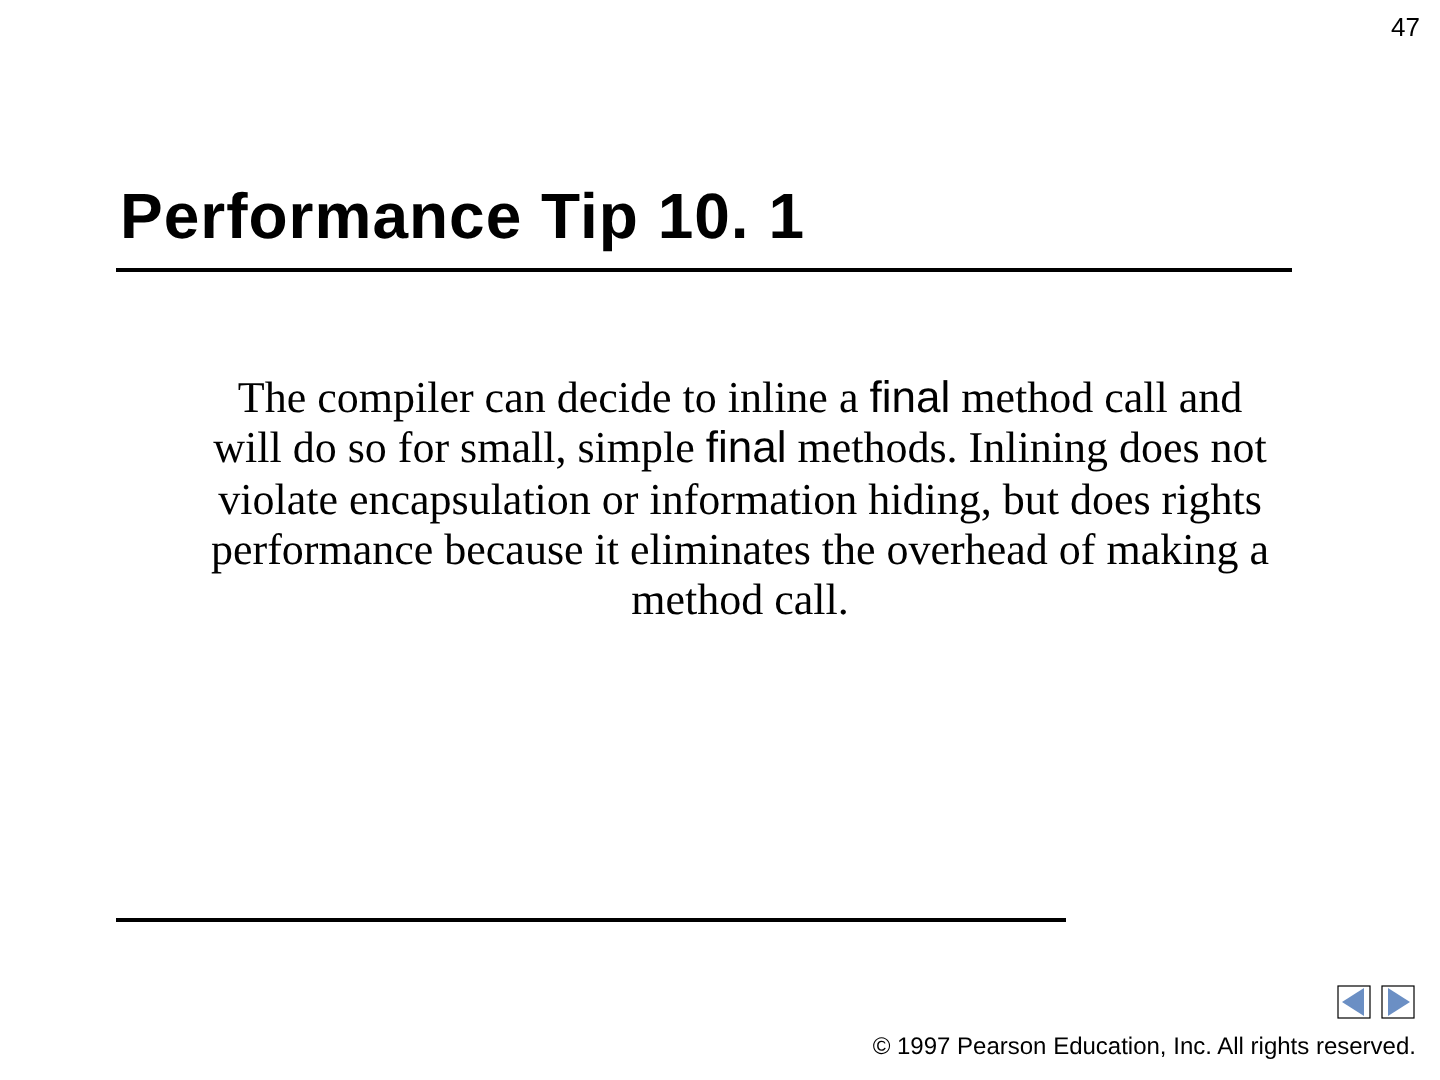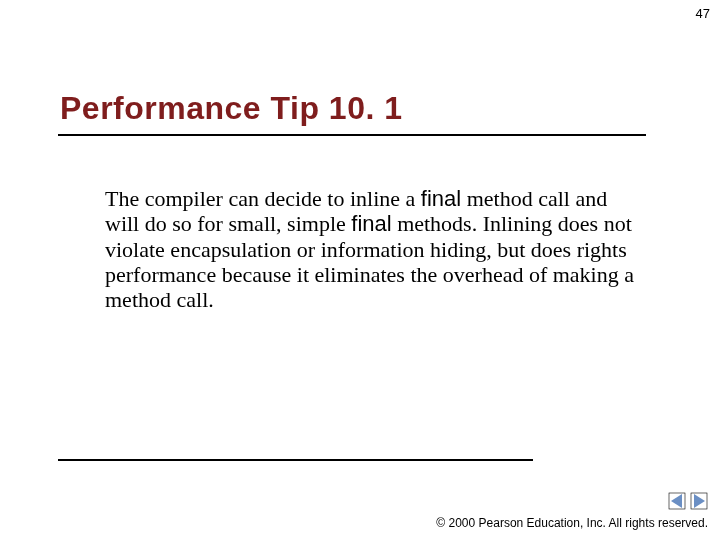--- a/index.html
+++ b/index.html
@@ -1,19 +1,19 @@
 <!DOCTYPE html>
 <html><head>
 <meta charset="utf-8">
 <style>
   * { margin: 0; padding: 0; box-sizing: border-box; }
   html, body { width: 720px; height: 540px; background: #ffffff; font-family: Arial, Helvetica, sans-serif; color: #000; }
-  .slide { position: relative; width: 720px; height: 540px; }
+  .slide { position: relative; width: 720px; height: 540px; text-align: center; }
   .page-num { position: absolute; top: 6px; right: 10px; font-size: 13px; }
-  .title { position: absolute; left: 60px; top: 90px; font-size: 32px; font-weight: bold; color: #7f1d1d; letter-spacing: 0.5px; }
+  .title { position: absolute; left: 60px; top: 90px; font-size: 32px; font-weight: bold; color: #000000; letter-spacing: 0.5px; }
   .rule-top { position: absolute; left: 58px; top: 134px; width: 588px; height: 2px; background: #000; }
   .body { position: absolute; left: 105px; top: 186px; width: 530px; font-family: "Times New Roman", Times, serif; font-size: 22px; line-height: 1.15; }
   .body .code { font-family: Liberation Sans, sans-serif; }
   .rule-bottom { position: absolute; left: 58px; top: 459px; width: 475px; height: 2px; background: #000; }
   .copyright { position: absolute; right: 12px; bottom: 10px; font-size: 12px; }
   .nav { position: absolute; right: 12px; bottom: 30px; display: flex; gap: 4px; }
   .nav button { width: 18px; height: 18px; border: none; background: transparent; padding: 0; cursor: pointer; }
   .nav svg { display: block; }
 </style>
 </head>
@@ -40,15 +40,15 @@
     </svg>
   </button>
   <button aria-label="next-slide">
     <svg width="18" height="18" viewBox="0 0 18 18">
       <rect x="1" y="1" width="16" height="16" fill="none" stroke="#000" stroke-width="0.6"></rect>
       <polygon points="4,2 4,16 15,9" fill="#6b8fc4"></polygon>
     </svg>
   </button>
 </div>
 
-<div class="copyright">© 2000 Pearson Education, Inc. All rights reserved.</div>
+<div class="copyright">© 1997 Pearson Education, Inc. All rights reserved.</div>
 
 </div>
 
 </body></html>

